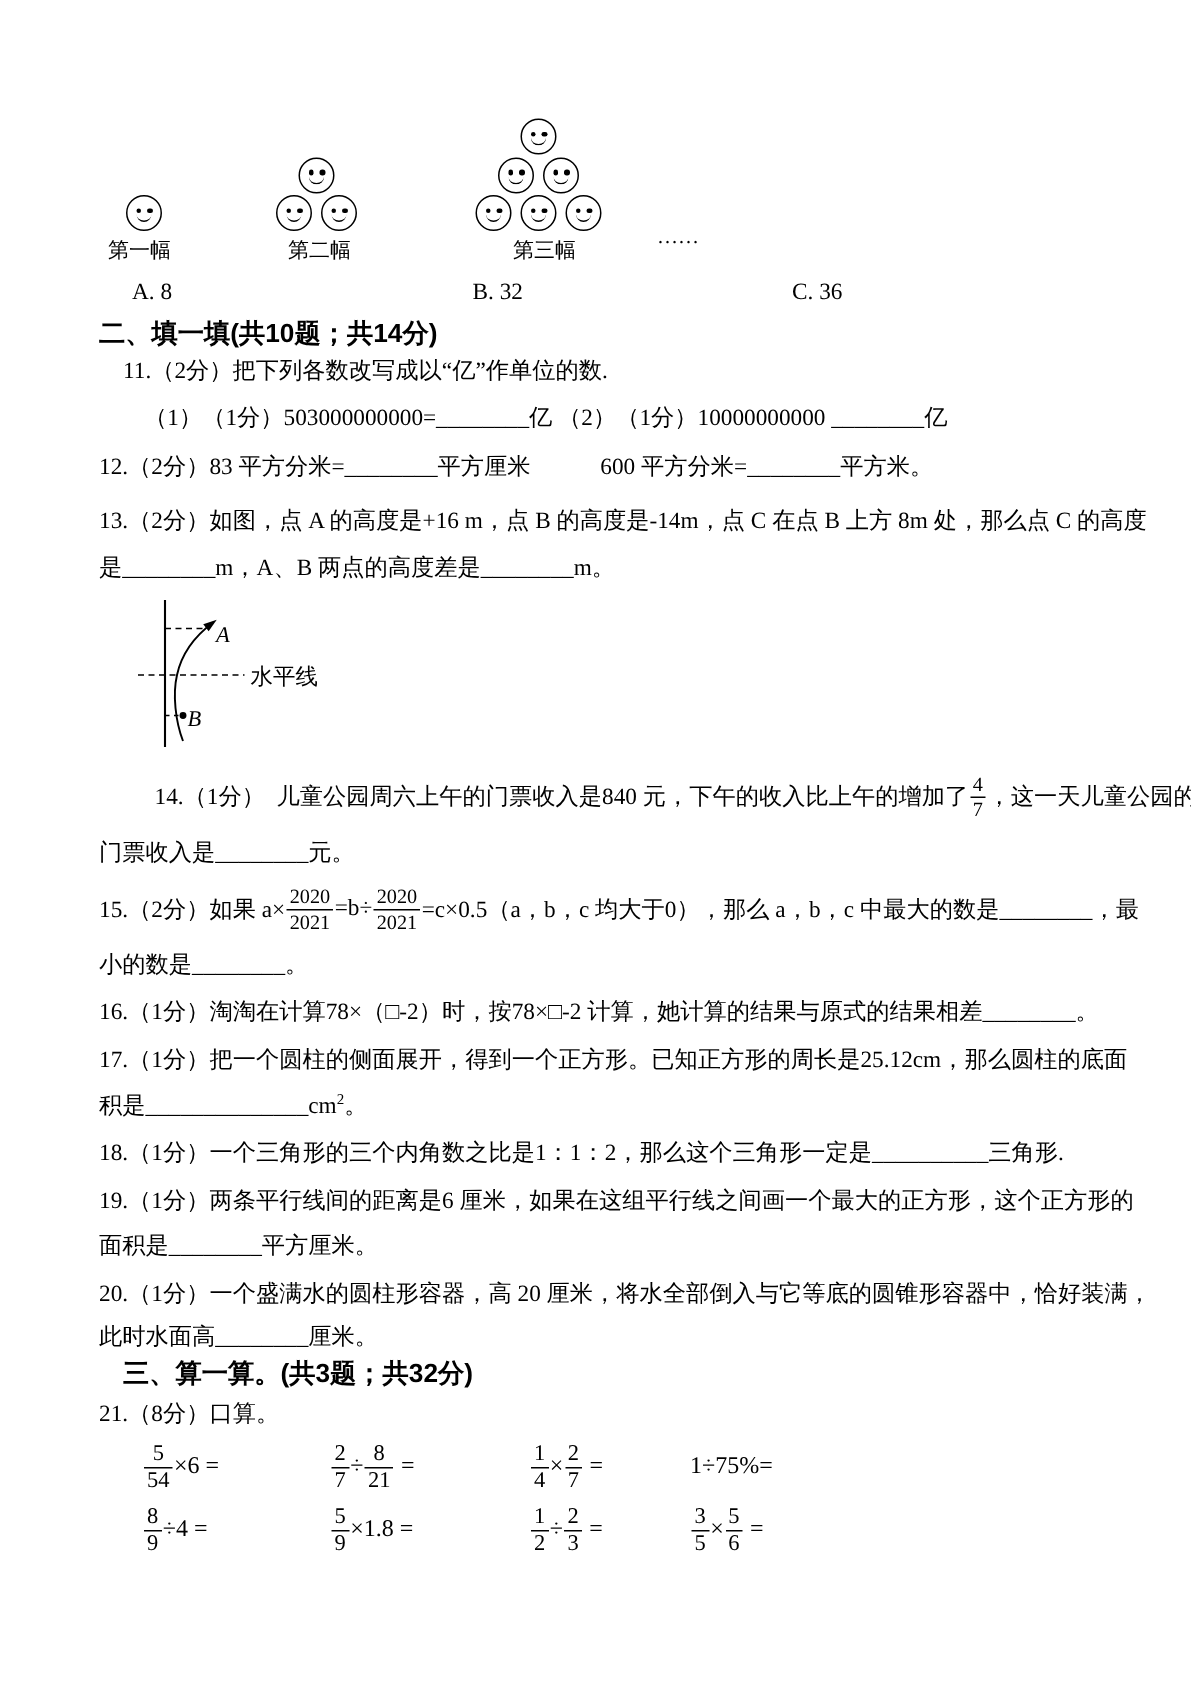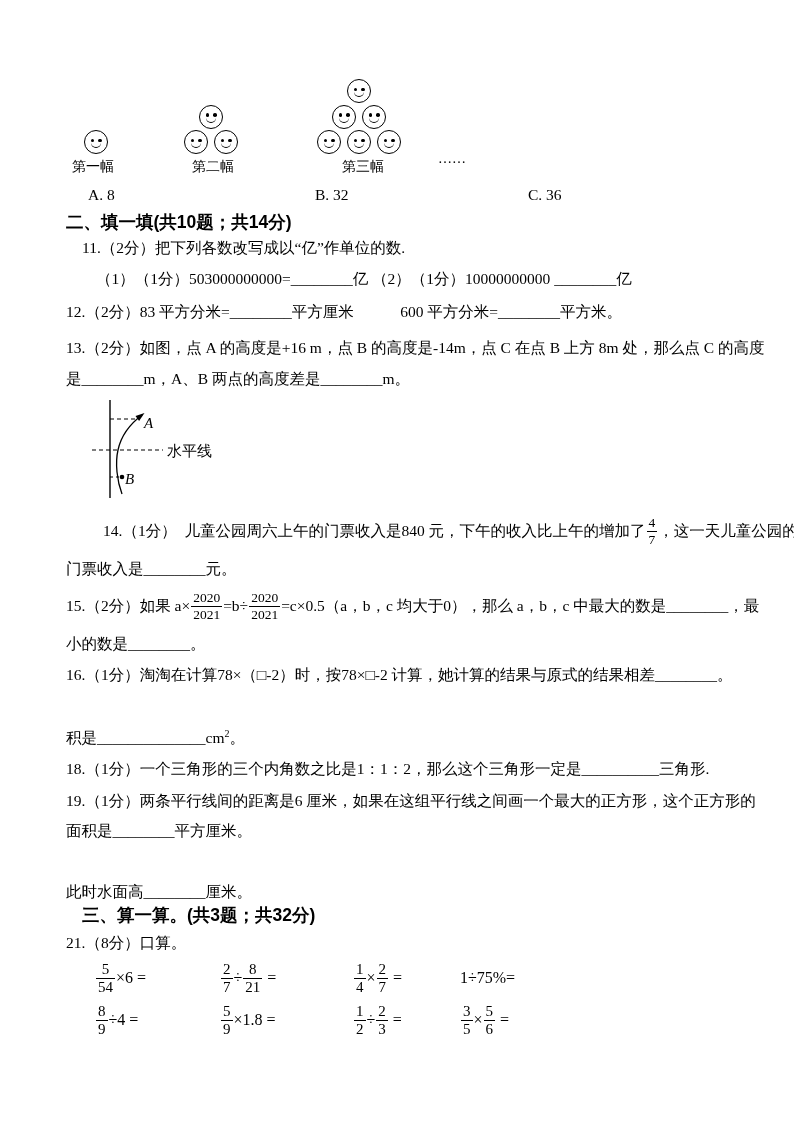--- a/index.html
+++ b/index.html
@@ -119,27 +119,29 @@
   </svg>
 
   <div class="abs qflex" style="left:66px;top:512px;height:38px;margin-left:37px;"><span>14.（1分）  儿童公园周六上午的门票收入是840 元，下午的收入比上午的增加了</span><span class="frac"><span class="num">4</span><span class="den">7</span></span><span>，这一天儿童公园的</span></div>
   <div class="abs q" style="left:66px;top:559px;">门票收入是________元。</div>
 
   <div class="abs qflex" style="left:66px;top:587px;height:38px;"><span>15.（2分）如果 a×</span><span class="frac"><span class="num">2020</span><span class="den">2021</span></span><span>=b÷</span><span class="frac"><span class="num">2020</span><span class="den">2021</span></span><span>=c×0.5（a，b，c 均大于0），那么 a，b，c 中最大的数是________，最</span></div>
   <div class="abs q" style="left:66px;top:634px;">小的数是________。</div>
 
   <div class="abs q" style="left:66px;top:665px;">16.（1分）淘淘在计算78×（□-2）时，按78×□-2 计算，她计算的结果与原式的结果相差________。</div>
 
+  <div class="abs q" style="left:66px;top:697px;">17.（1分）把一个圆柱的侧面展开，得到一个正方形。已知正方形的周长是25.12cm，那么圆柱的底面</div>
   <div class="abs q" style="left:66px;top:728px;"><span>积是______________cm</span><sup>2</sup><span>。</span></div>
 
   <div class="abs q" style="left:66px;top:759px;">18.（1分）一个三角形的三个内角数之比是1：1：2，那么这个三角形一定是__________三角形.</div>
 
   <div class="abs q" style="left:66px;top:791px;">19.（1分）两条平行线间的距离是6 厘米，如果在这组平行线之间画一个最大的正方形，这个正方形的</div>
   <div class="abs q" style="left:66px;top:821px;">面积是________平方厘米。</div>
 
+  <div class="abs q" style="left:66px;top:853px;">20.（1分）一个盛满水的圆柱形容器，高 20 厘米，将水全部倒入与它等底的圆锥形容器中，恰好装满，</div>
   <div class="abs q" style="left:66px;top:882px;">此时水面高________厘米。</div>
 
   <div class="abs hdr" style="left:66px;top:903px;margin-left:16px;">三、算一算。(共3题；共32分)</div>
 
   <div class="abs q" style="left:66px;top:933px;">21.（8分）口算。</div>
 
   <div class="abs calc-cell" style="left:95px;top:958px;"><span class="frac"><span class="num">5</span><span class="den">54</span></span><span>×6 =</span></div>
   <div class="abs calc-cell" style="left:220px;top:958px;"><span class="frac"><span class="num">2</span><span class="den">7</span></span><span>÷</span><span class="frac"><span class="num">8</span><span class="den">21</span></span><span> =</span></div>
   <div class="abs calc-cell" style="left:353px;top:958px;"><span class="frac"><span class="num">1</span><span class="den">4</span></span><span>×</span><span class="frac"><span class="num">2</span><span class="den">7</span></span><span> =</span></div>
   <div class="abs calc-cell" style="left:460px;top:958px;"><span>1÷75%=</span></div>

